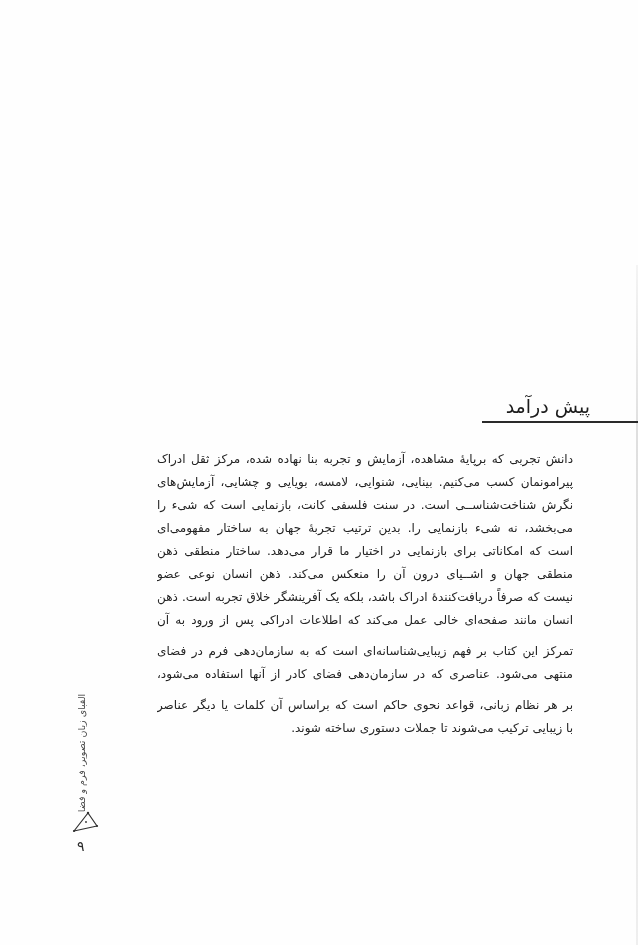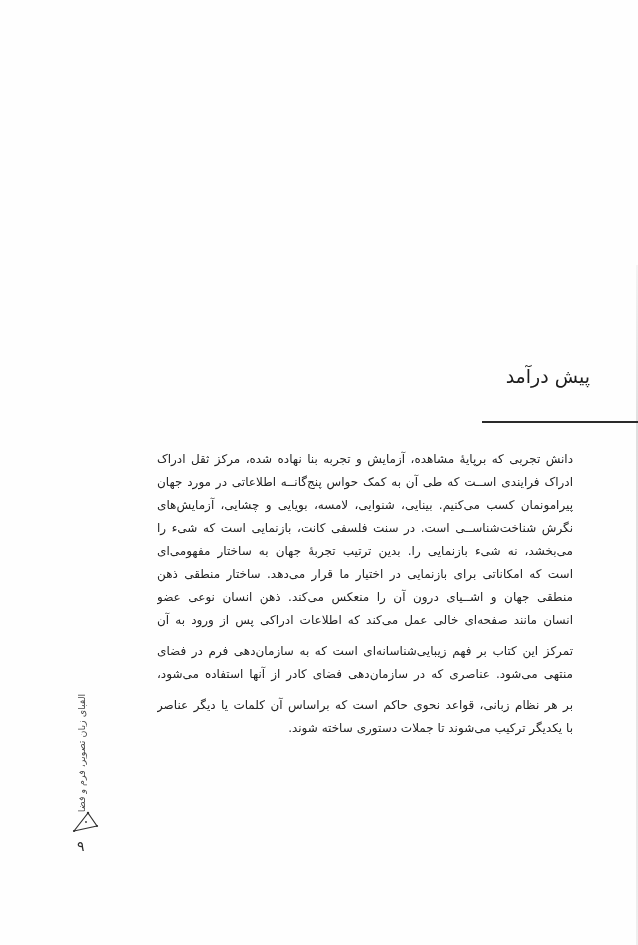--- a/index.html
+++ b/index.html
@@ -14,21 +14,21 @@
     background:#fefefe;
     overflow:hidden;
   }
   
   .scan-edge{
     position:absolute;right:0;top:265px;bottom:0;width:2px;
     background:linear-gradient(#f4f4f4, #dfdfdf 25%, #e7e7e7 75%, #efefef);
   }
   
   .heading{
-    position:absolute;top:365px;right:48px;
+    position:absolute;top:395px;right:48px;
     direction:rtl;
     font-size:19px;color:#1c1c1c;letter-spacing:0;
     white-space:nowrap;
   }
   .heading-rule{
     position:absolute;top:421px;left:482px;right:0;height:2px;
     background:#2a2a2a;
   }
   
   .body-text{
@@ -75,35 +75,35 @@
 <div class="page">
 
   <div class="scan-edge"></div>
 
   <div class="heading">پیش درآمد</div>
   <div class="heading-rule"></div>
 
   <div class="body-text">
     <div class="paragraph">
       <div class="line">دانش تجربی که برپایهٔ مشاهده، آزمایش و تجربه بنا نهاده شده، مرکز ثقل ادراک است.</div>
-      <div class="line">ادراک فرایندی اســت که طی آن به کمک حواس پنج‌گانــه اطلاعاتی در مورد جهان</div>
       <div class="line">پیرامونمان کسب می‌کنیم. بینایی، شنوایی، لامسه، بویایی و چشایی، آزمایش‌های حسی</div>
       <div class="line">نگرش شناخت‌شناســی است. در سنت فلسفی کانت، بازنمایی است که شیء را امکان</div>
       <div class="line">می‌بخشد، نه شیء بازنمایی را. بدین ترتیب تجربهٔ جهان به ساختار مفهومی‌ای وابسته</div>
       <div class="line">است که امکاناتی برای بازنمایی در اختیار ما قرار می‌دهد. ساختار منطقی ذهن ساختار</div>
       <div class="line">منطقی جهان و اشــیای درون آن را منعکس می‌کند. ذهن انسان نوعی عضو غیرفعال</div>
+      <div class="line">نیست که صرفاً دریافت‌کنندهٔ ادراک باشد، بلکه یک آفرینشگر خلاق تجربه است. ذهن</div>
       <div class="line">انسان مانند صفحه‌ای خالی عمل می‌کند که اطلاعات ادراکی پس از ورود به آن پردازش</div>
     </div>
     <div class="paragraph">
       <div class="line">تمرکز این کتاب بر فهم زیبایی‌شناسانه‌ای است که به سازمان‌دهی فرم در فضای کادر</div>
       <div class="line">منتهی می‌شود. عناصری که در سازمان‌دهی فضای کادر از آنها استفاده می‌شود، مرکز</div>
     </div>
     <div class="paragraph">
       <div class="line">بر هر نظام زبانی، قواعد نحوی حاکم است که براساس آن کلمات یا دیگر عناصر ساختاری</div>
-      <div class="line last">با یکدیگر ترکیب می‌شوند تا جملات دستوری ساخته شوند.</div>
+      <div class="line last">با زیبایی ترکیب می‌شوند تا جملات دستوری ساخته شوند.</div>
     </div>
   </div>
 
   <div class="spine-wrap">
     <span class="spine-text">الفبای زبان تصویر، فرم و فضا</span>
   </div>
 
   <svg class="logo" viewBox="0 0 30 27">
     <polygon points="17,3 3,21 26,16" fill="none" stroke="#2f2f2f" stroke-width="1.2" stroke-linejoin="round"></polygon>
     <circle cx="17" cy="3" r="1.2" fill="#2f2f2f"></circle>

